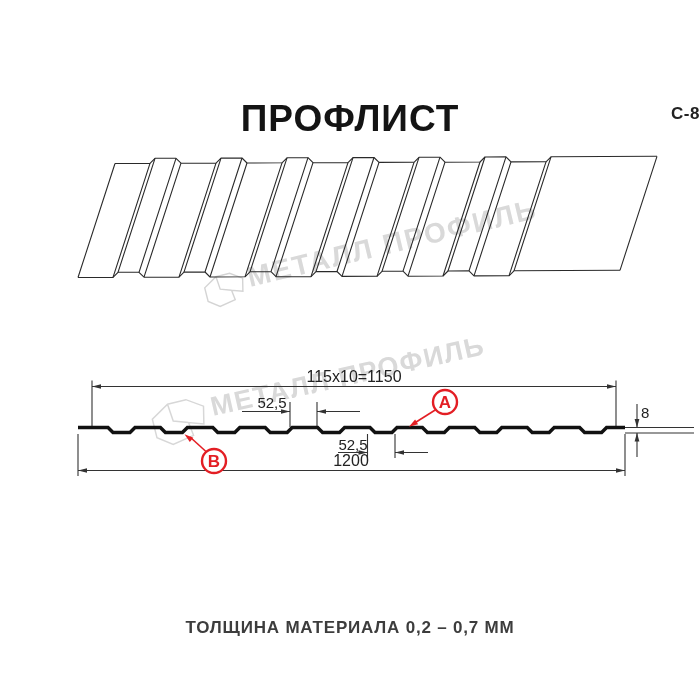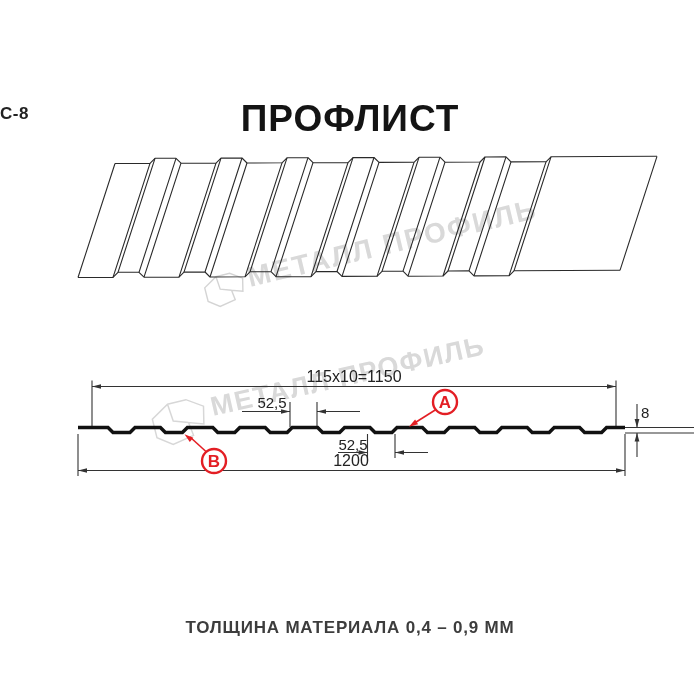--- a/index.html
+++ b/index.html
@@ -1,20 +1,20 @@
 <!DOCTYPE html>
 <html><head>
 <meta charset="utf-8">
 <style>
   html,body{margin:0;padding:0;background:#ffffff;}
   #page{position:relative;width:700px;height:700px;background:#ffffff;overflow:hidden;
         font-family:"Liberation Sans",sans-serif;}
   .title{position:absolute;left:0;top:62px;width:700px;text-align:center;
          font-size:37px;font-weight:800;letter-spacing:1px;color:#141414;margin-top:36px;}
-  .subtitle{position:absolute;left:0;top:104px;width:700px;text-align:left;
+  .subtitle{position:absolute;left:0;top:104px;width:700px;text-align:right;
             font-size:17px;font-weight:700;letter-spacing:0.5px;color:#222;}
   .footer-note{position:absolute;left:0;top:618px;width:700px;text-align:center;
                font-size:17px;font-weight:700;letter-spacing:0.8px;color:#3d3d3d;}
   svg{position:absolute;left:0;top:0;}
   svg text{font-family:"Liberation Sans",sans-serif;}
   .dimtxt{font-size:15px;fill:#222;}
   .dimtxt-lg{font-size:16px;fill:#222;}
   .redtxt{font-size:17px;font-weight:bold;fill:#e31e24;}
   .wmtxt{font-weight:bold;fill:#d9d9d9;}
 </style>
@@ -90,14 +90,14 @@
 
       <g>
         <line x1="206.5" y1="452" x2="190" y2="437" stroke="#e31e24" stroke-width="1.6"></line>
         <polygon points="184.5,434.3 193.3,437.7 189.8,442.1" fill="#e31e24"></polygon>
         <circle cx="214" cy="461" r="12" fill="#ffffff" stroke="#e31e24" stroke-width="2.4"></circle>
         <text class="redtxt" x="214" y="467" text-anchor="middle">В</text>
       </g>
     </g>
   </svg>
 
-  <div class="footer-note">ТОЛЩИНА МАТЕРИАЛА 0,4 – 0,9 ММ</div>
+  <div class="footer-note">ТОЛЩИНА МАТЕРИАЛА 0,2 – 0,7 ММ</div>
 </div>
 
 </body></html>

